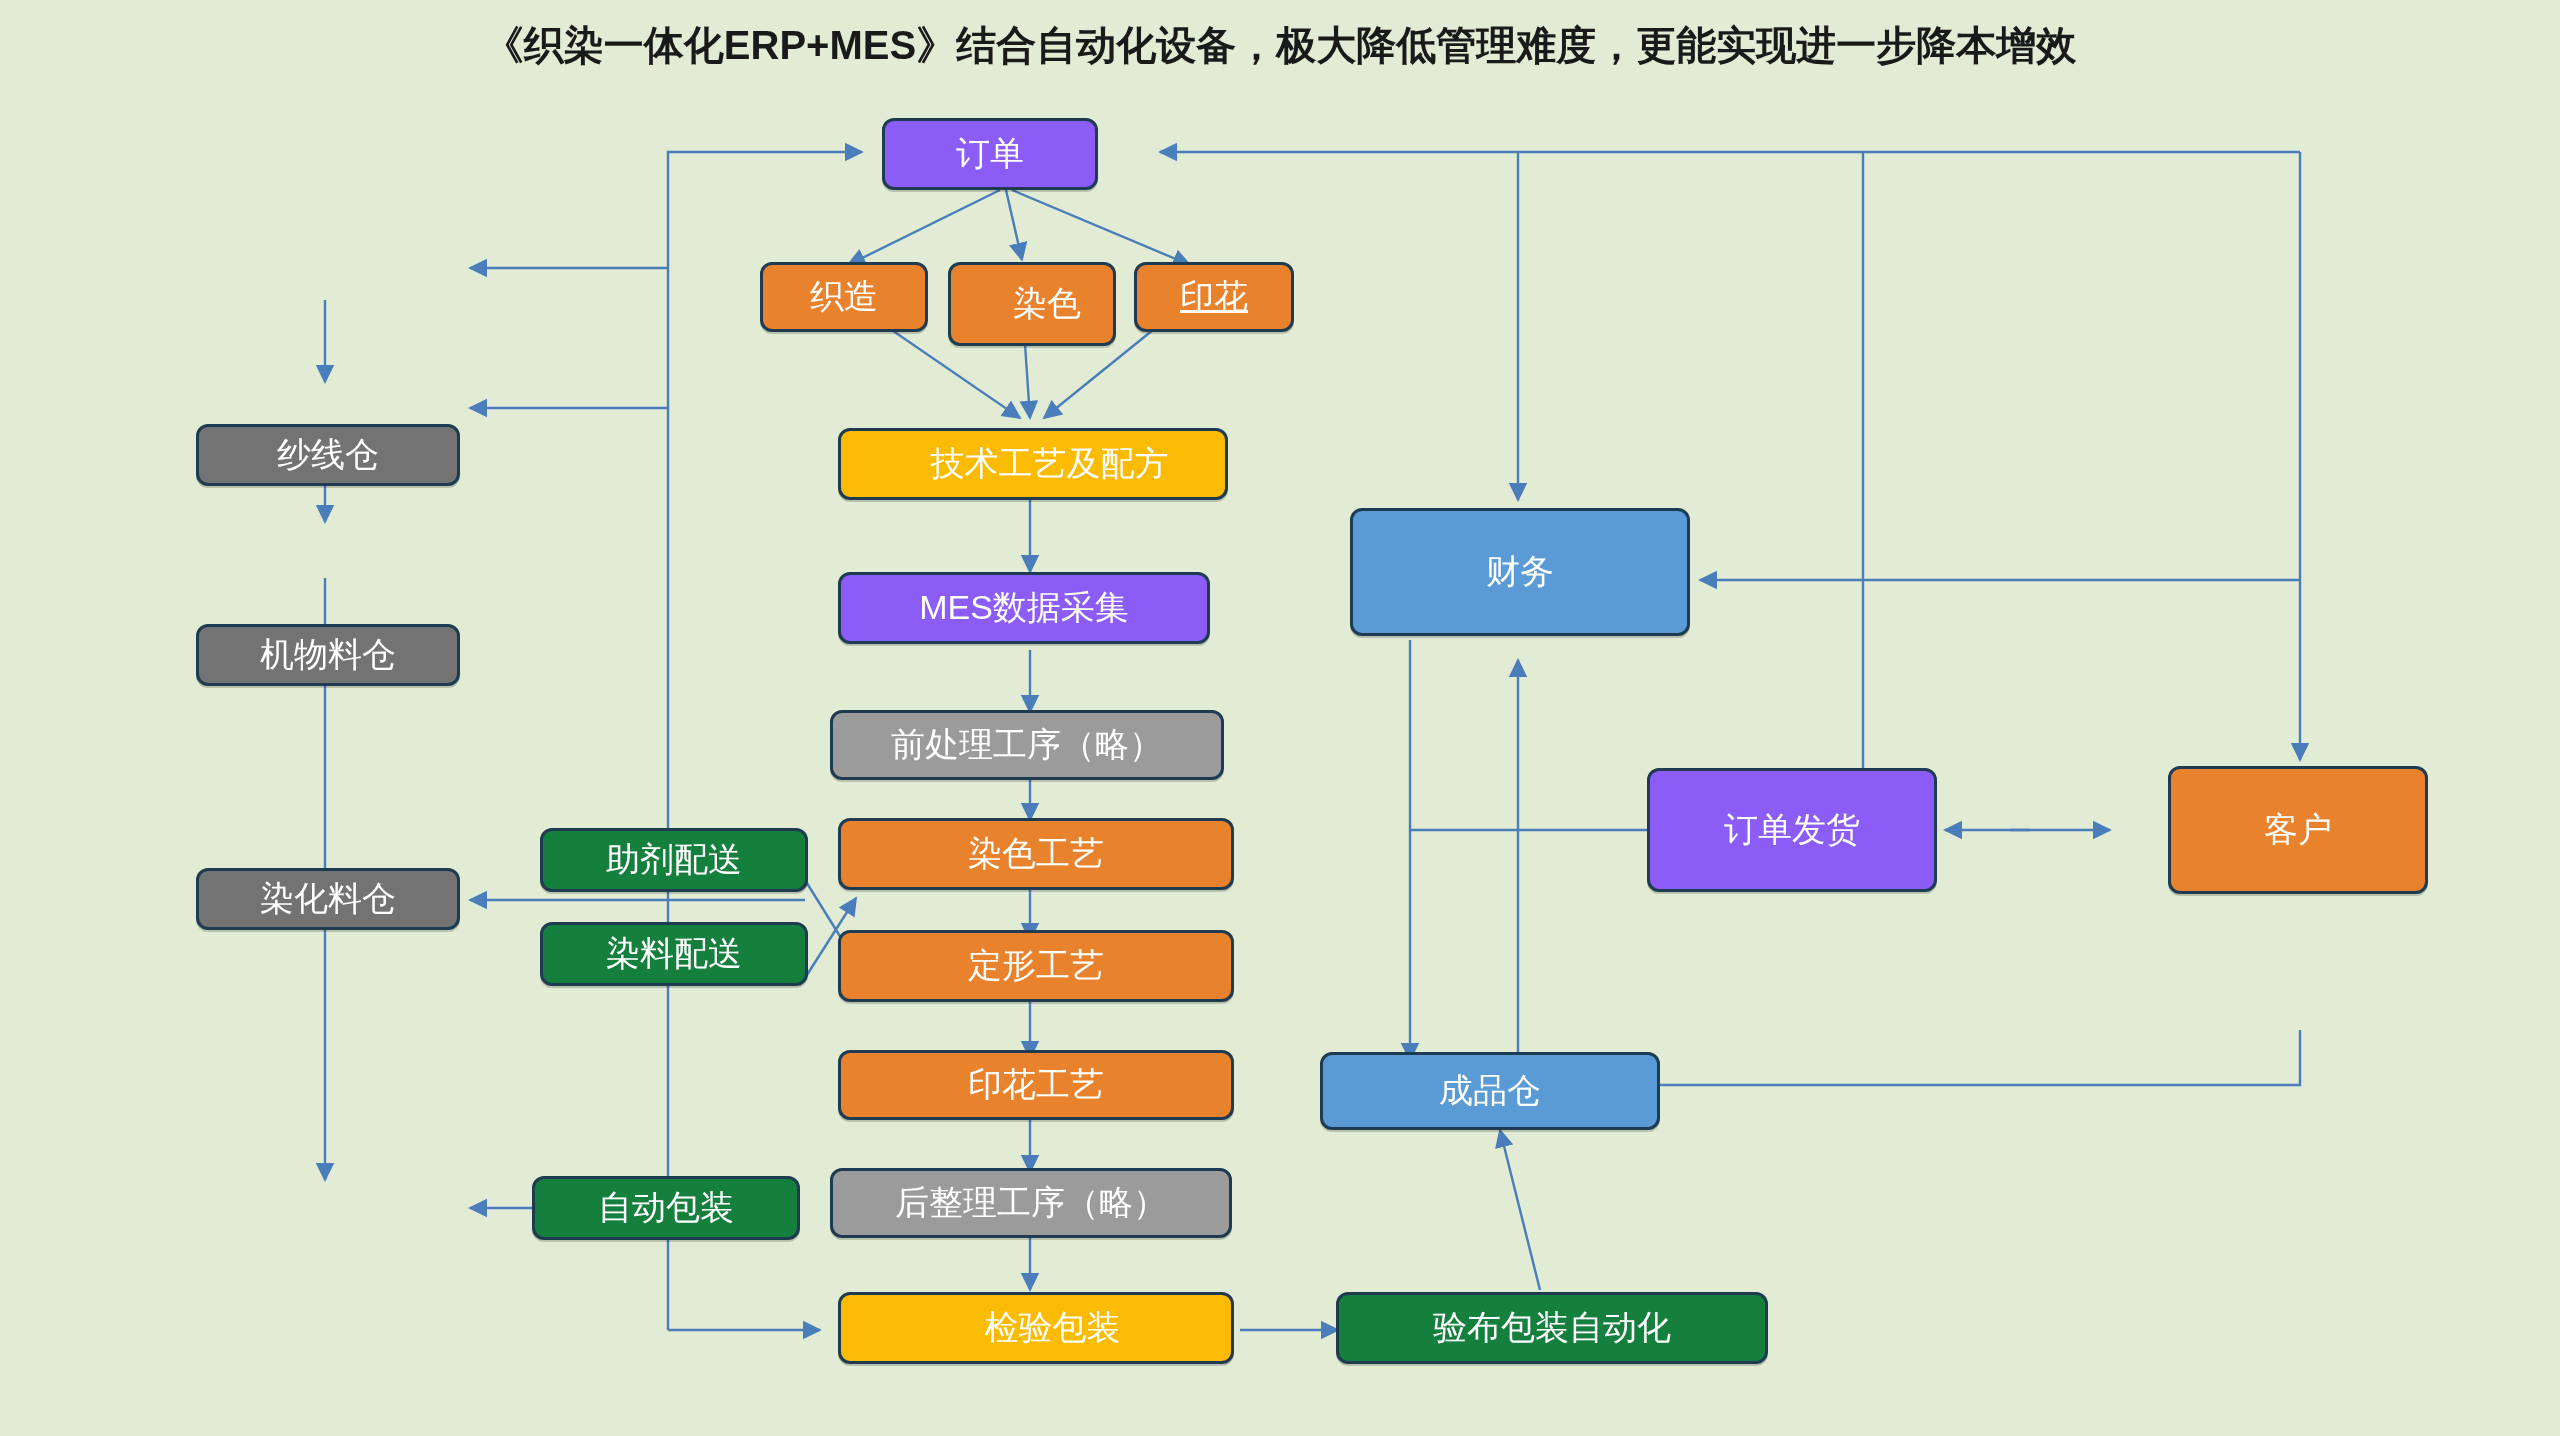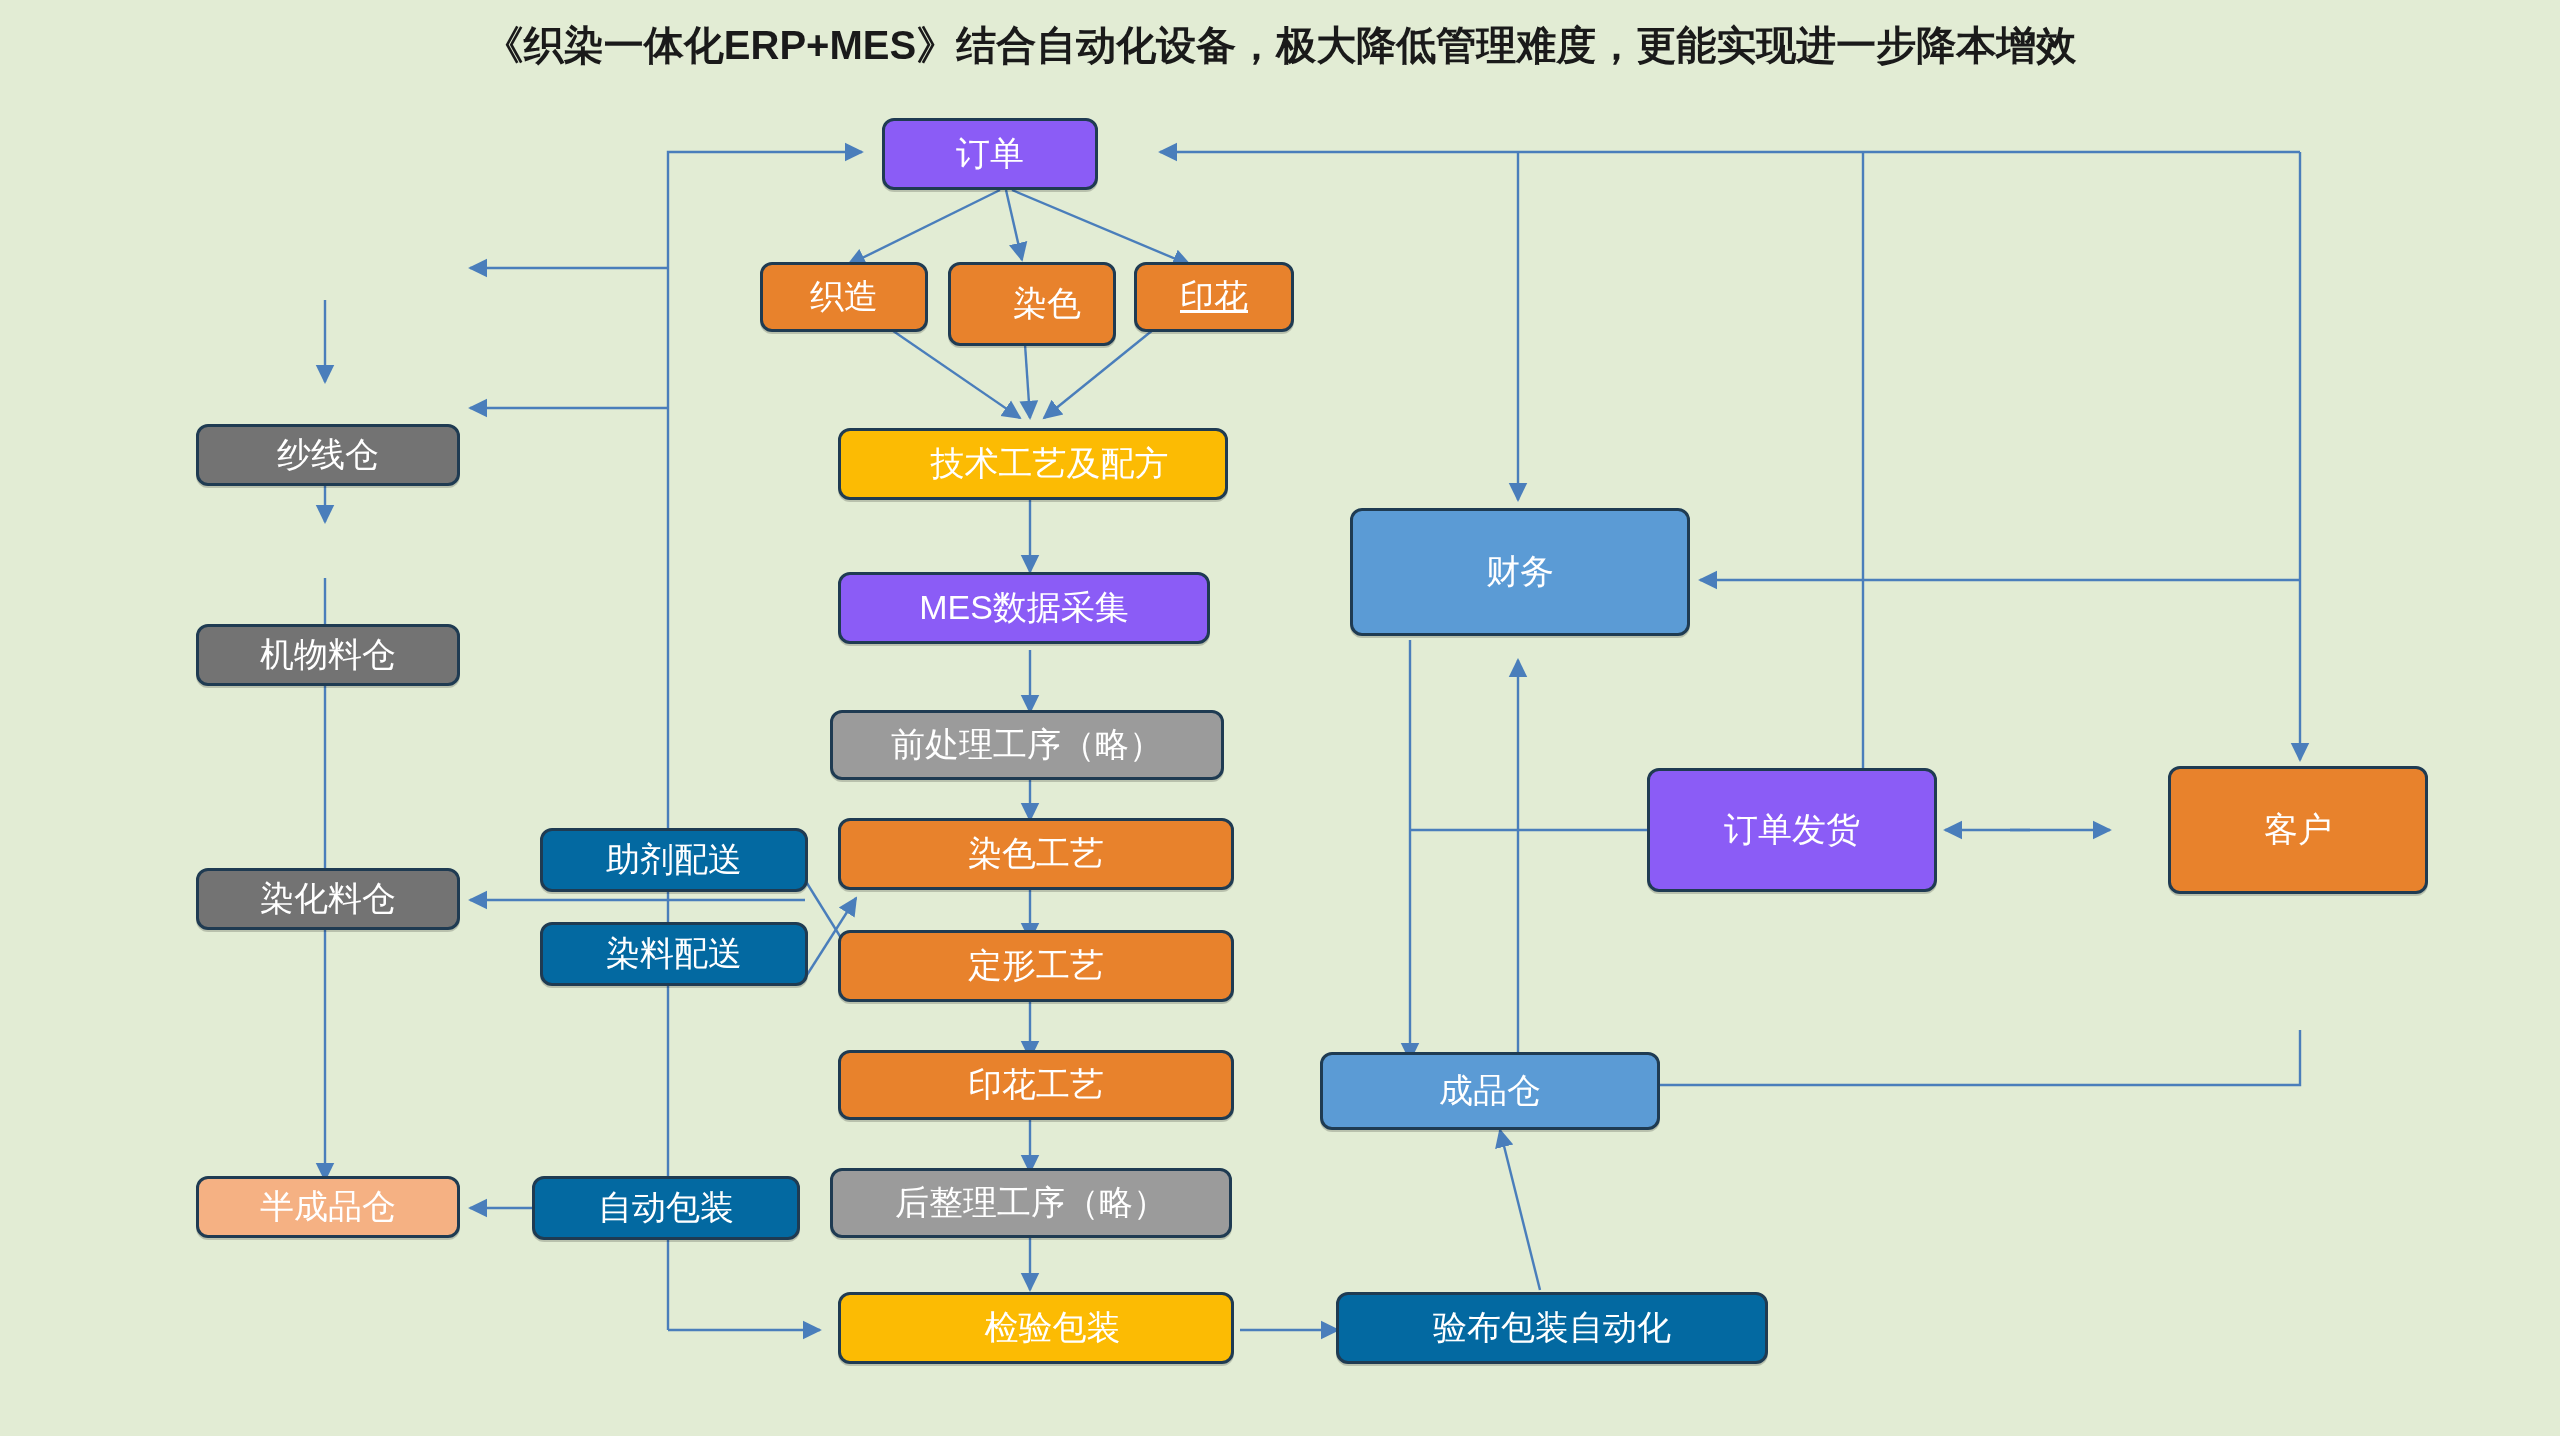--- a/index.html
+++ b/index.html
@@ -23,21 +23,21 @@
     color:#ffffff;font-size:34px;line-height:1.1;
     text-align:center;white-space:nowrap;
     box-shadow:0 2px 0 rgba(0,0,0,.18);
     z-index:5;
   }
   .green   {background:#8b5cf6;}
   .orange  {background:#e8822c;}
   .amber   {background:#fcbb03;padding-left:33px;}
   .gray    {background:#9b9b9b;}
   .dkgray  {background:#737373;}
-  .blue    {background:#0369a1;}
+  .blue    {background:#15803d;}
   .ltblue  {background:#5b9bd5;}
   .peach   {background:#f5b183;}
 </style>
 </head>
 <body>
 
 <div id="stage">
 
   <div class="title">《织染一体化ERP+MES》结合自动化设备，极大降低管理难度，更能实现进一步降本增效</div>
 
@@ -113,21 +113,20 @@
   <div class="node gray" style="left:830px;top:710px;width:394px;height:70px;">前处理工序（略）</div>
   <div class="node orange" style="left:838px;top:818px;width:396px;height:72px;">染色工艺</div>
   <div class="node orange" style="left:838px;top:930px;width:396px;height:72px;">定形工艺</div>
   <div class="node orange" style="left:838px;top:1050px;width:396px;height:70px;">印花工艺</div>
   <div class="node gray" style="left:830px;top:1168px;width:402px;height:70px;">后整理工序（略）</div>
   <div class="node amber" style="left:838px;top:1292px;width:396px;height:72px;">检验包装</div>
 
   <div class="node dkgray" style="left:196px;top:424px;width:264px;height:62px;">纱线仓</div>
   <div class="node dkgray" style="left:196px;top:624px;width:264px;height:62px;">机物料仓</div>
   <div class="node dkgray" style="left:196px;top:868px;width:264px;height:62px;">染化料仓</div>
-  <div class="node peach" style="left:196px;top:1176px;width:264px;height:62px;">半成品仓</div>
 
   <div class="node blue" style="left:540px;top:828px;width:268px;height:64px;">助剂配送</div>
   <div class="node blue" style="left:540px;top:922px;width:268px;height:64px;">染料配送</div>
   <div class="node blue" style="left:532px;top:1176px;width:268px;height:64px;">自动包装</div>
   <div class="node blue" style="left:1336px;top:1292px;width:432px;height:72px;">验布包装自动化</div>
 
   <div class="node ltblue" style="left:1350px;top:508px;width:340px;height:128px;">财务</div>
   <div class="node green" style="left:1647px;top:768px;width:290px;height:124px;">订单发货</div>
   <div class="node orange" style="left:2168px;top:766px;width:260px;height:128px;">客户</div>
   <div class="node ltblue" style="left:1320px;top:1052px;width:340px;height:78px;">成品仓</div>

